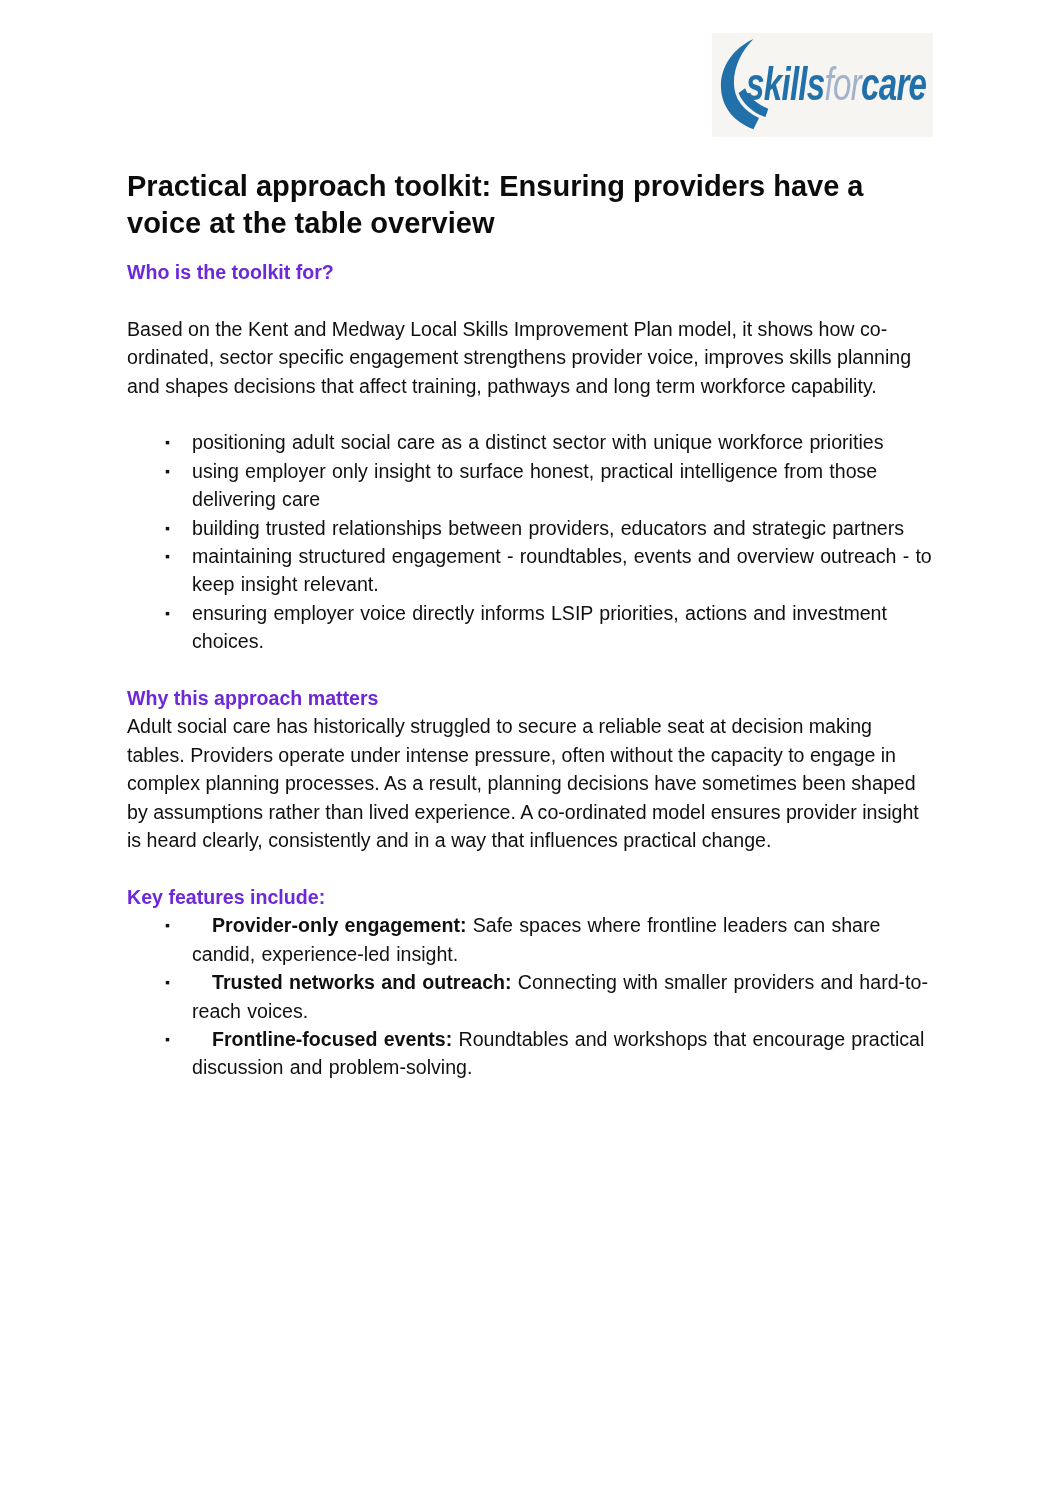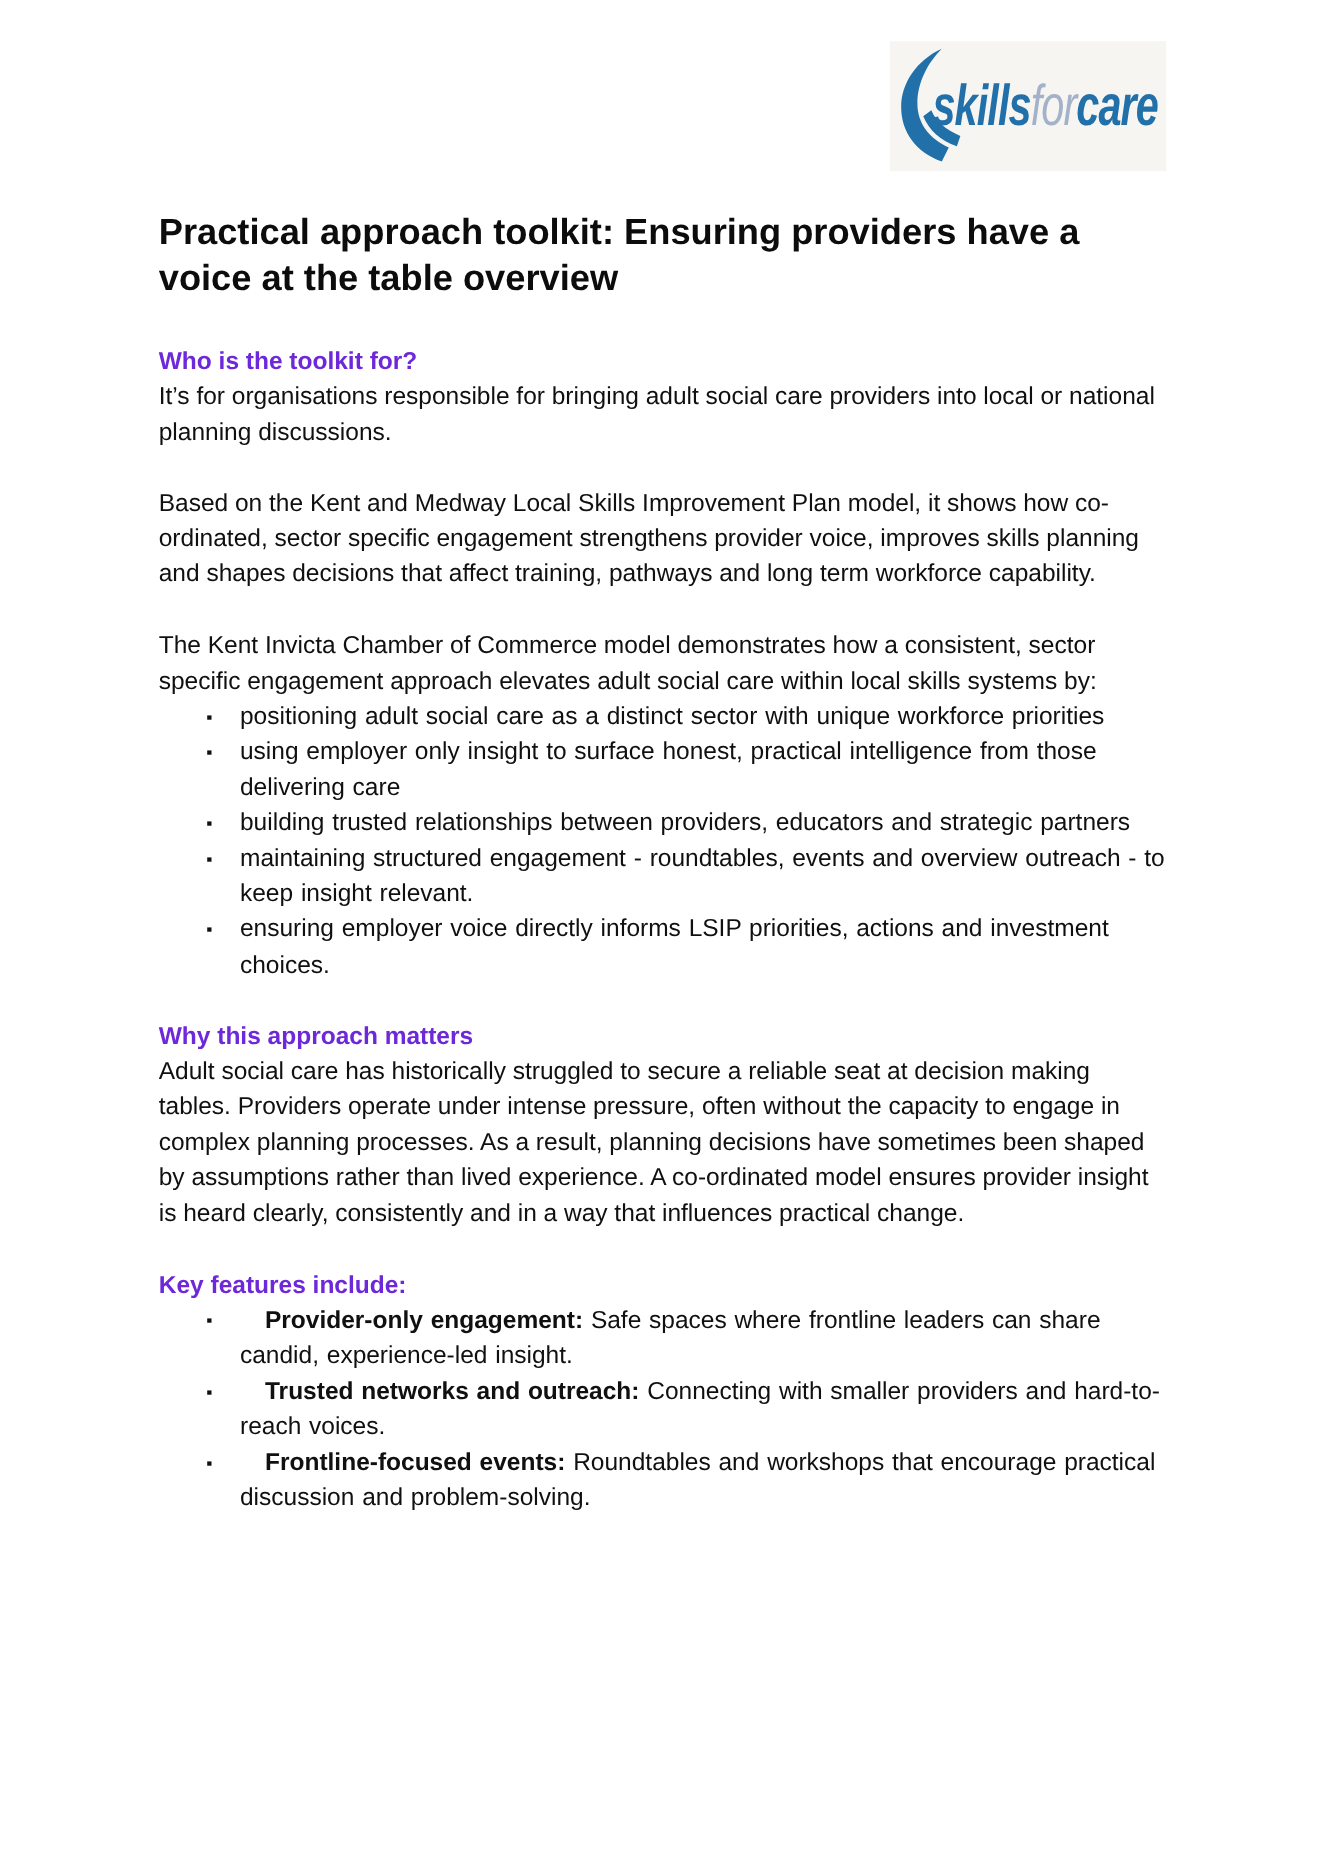--- a/index.html
+++ b/index.html
@@ -42,21 +42,21 @@
     position: absolute;
     left: 127px; top: 168px;
     width: 806px;
     font-size: 19.6px;
     line-height: 28.4px;
   }
   .title {
     font-size: 29px;
     line-height: 37px;
     font-weight: bold;
-    margin: 0 0 33px 0;
+    margin: 0 0 16px 0;
     color: #0c0c0c;
   }
   h2 {
     font-size: 19.6px;
     line-height: 28.4px;
     font-weight: bold;
     margin: 0;
     color: #6d28d9;
   }
   p { margin: 0; }
@@ -95,29 +95,27 @@
   </div>
 
   <div class="content">
 
     <div class="title">
       <div>Practical approach toolkit: Ensuring providers have a</div>
       <div>voice at the table overview</div>
     </div>
 
     <h2>Who is the toolkit for?</h2>
-    <p>It’s for organisations responsible for bringing adult social care providers into local or national planning discussions.</p>
 
     <div class="blank"></div>
 
     <p>Based on the Kent and Medway Local Skills Improvement Plan model, it shows how co-ordinated, sector specific engagement strengthens provider voice, improves skills planning and shapes decisions that affect training, pathways and long term workforce capability.</p>
 
     <div class="blank"></div>
 
-    <p>The Kent Invicta Chamber of Commerce model demonstrates how a consistent, sector specific engagement approach elevates adult social care within local skills systems by:</p>
 
     <ul class="doc-list">
       <li>
         <span class="mk">▪</span>
         <span>positioning adult social care as a distinct sector with unique workforce priorities</span>
       </li>
       <li>
         <span class="mk">▪</span>
         <span>using employer only insight to surface honest, practical intelligence from those delivering care</span>
       </li>

